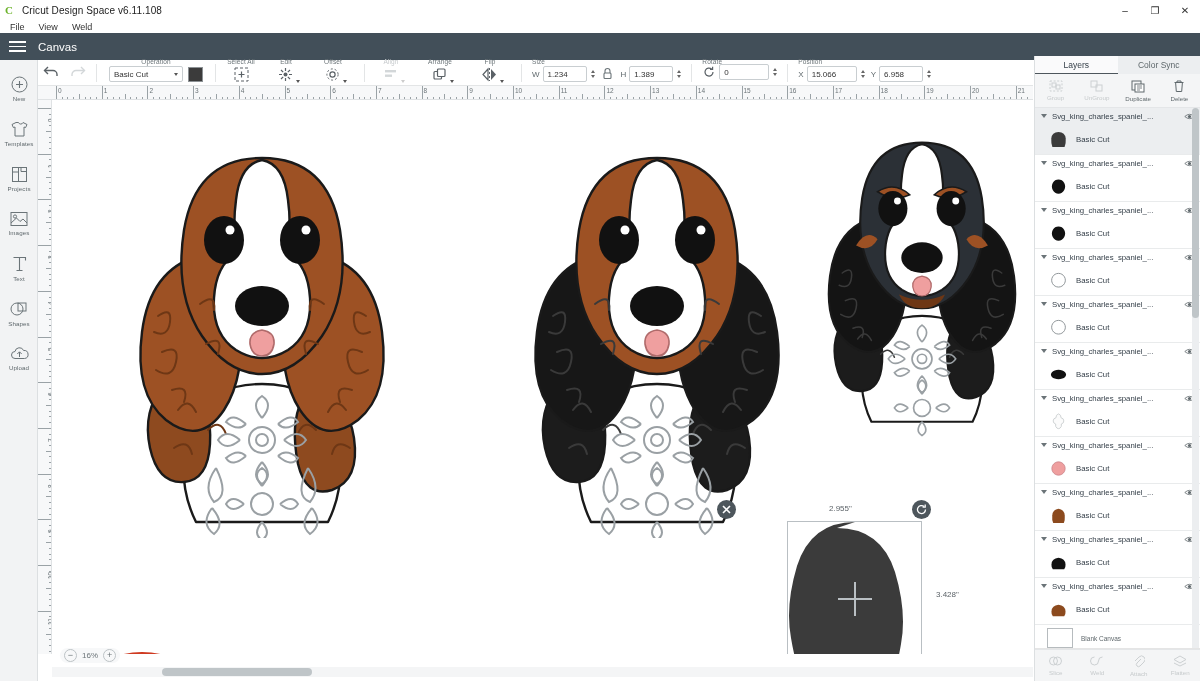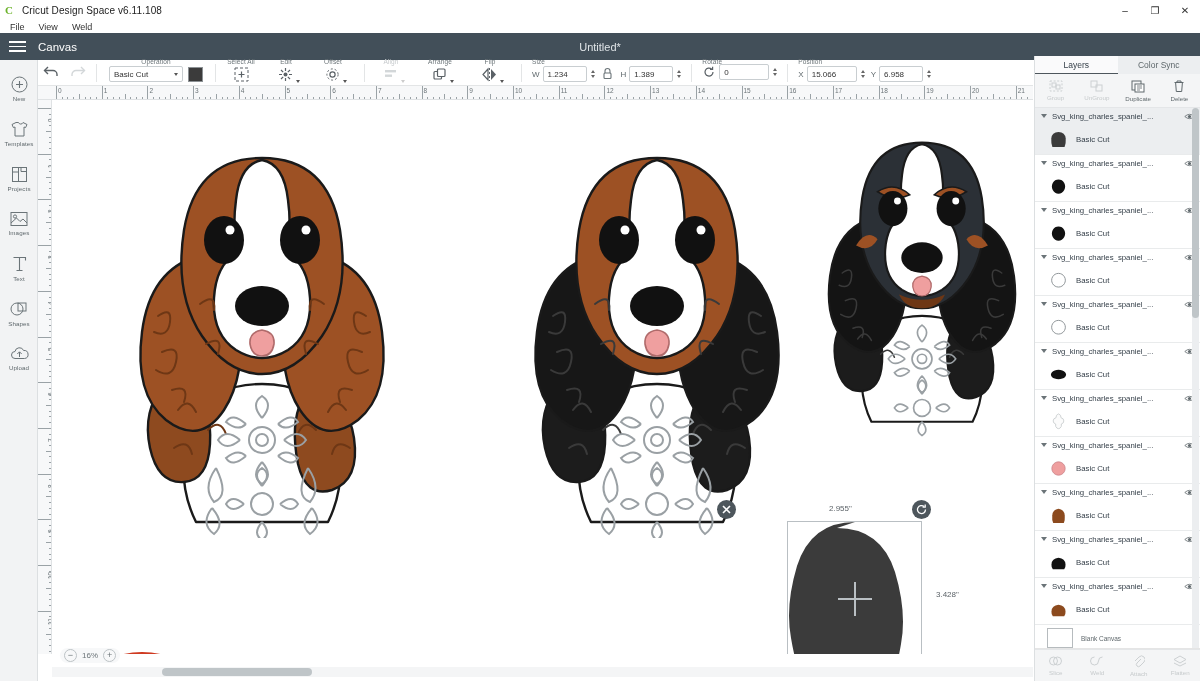--- a/index.html
+++ b/index.html
@@ -244,21 +244,20 @@
     <span>Weld</span>
   </div>
 
   <div class="appheader">
     <div class="burger">
         <i></i>
         <i></i>
         <i></i>
       </div>
     <div class="canvas-label">Canvas</div>
-    <div class="doc-title">Untitled*</div>
   </div>
 
   <div class="edittoolbar">
 
     <div class="ticon" style="margin-bottom:3px">
       <svg width="17" height="13" viewBox="0 0 17 13">
           <path d="M5 2 L1.5 5.5 L5 9" fill="none" stroke="#5a6166" stroke-width="1.4"></path>
           <path d="M1.8 5.5 H10 a4 4 0 0 1 4 4 v1.5" fill="none" stroke="#5a6166" stroke-width="1.4"></path>
         </svg>
     </div>

